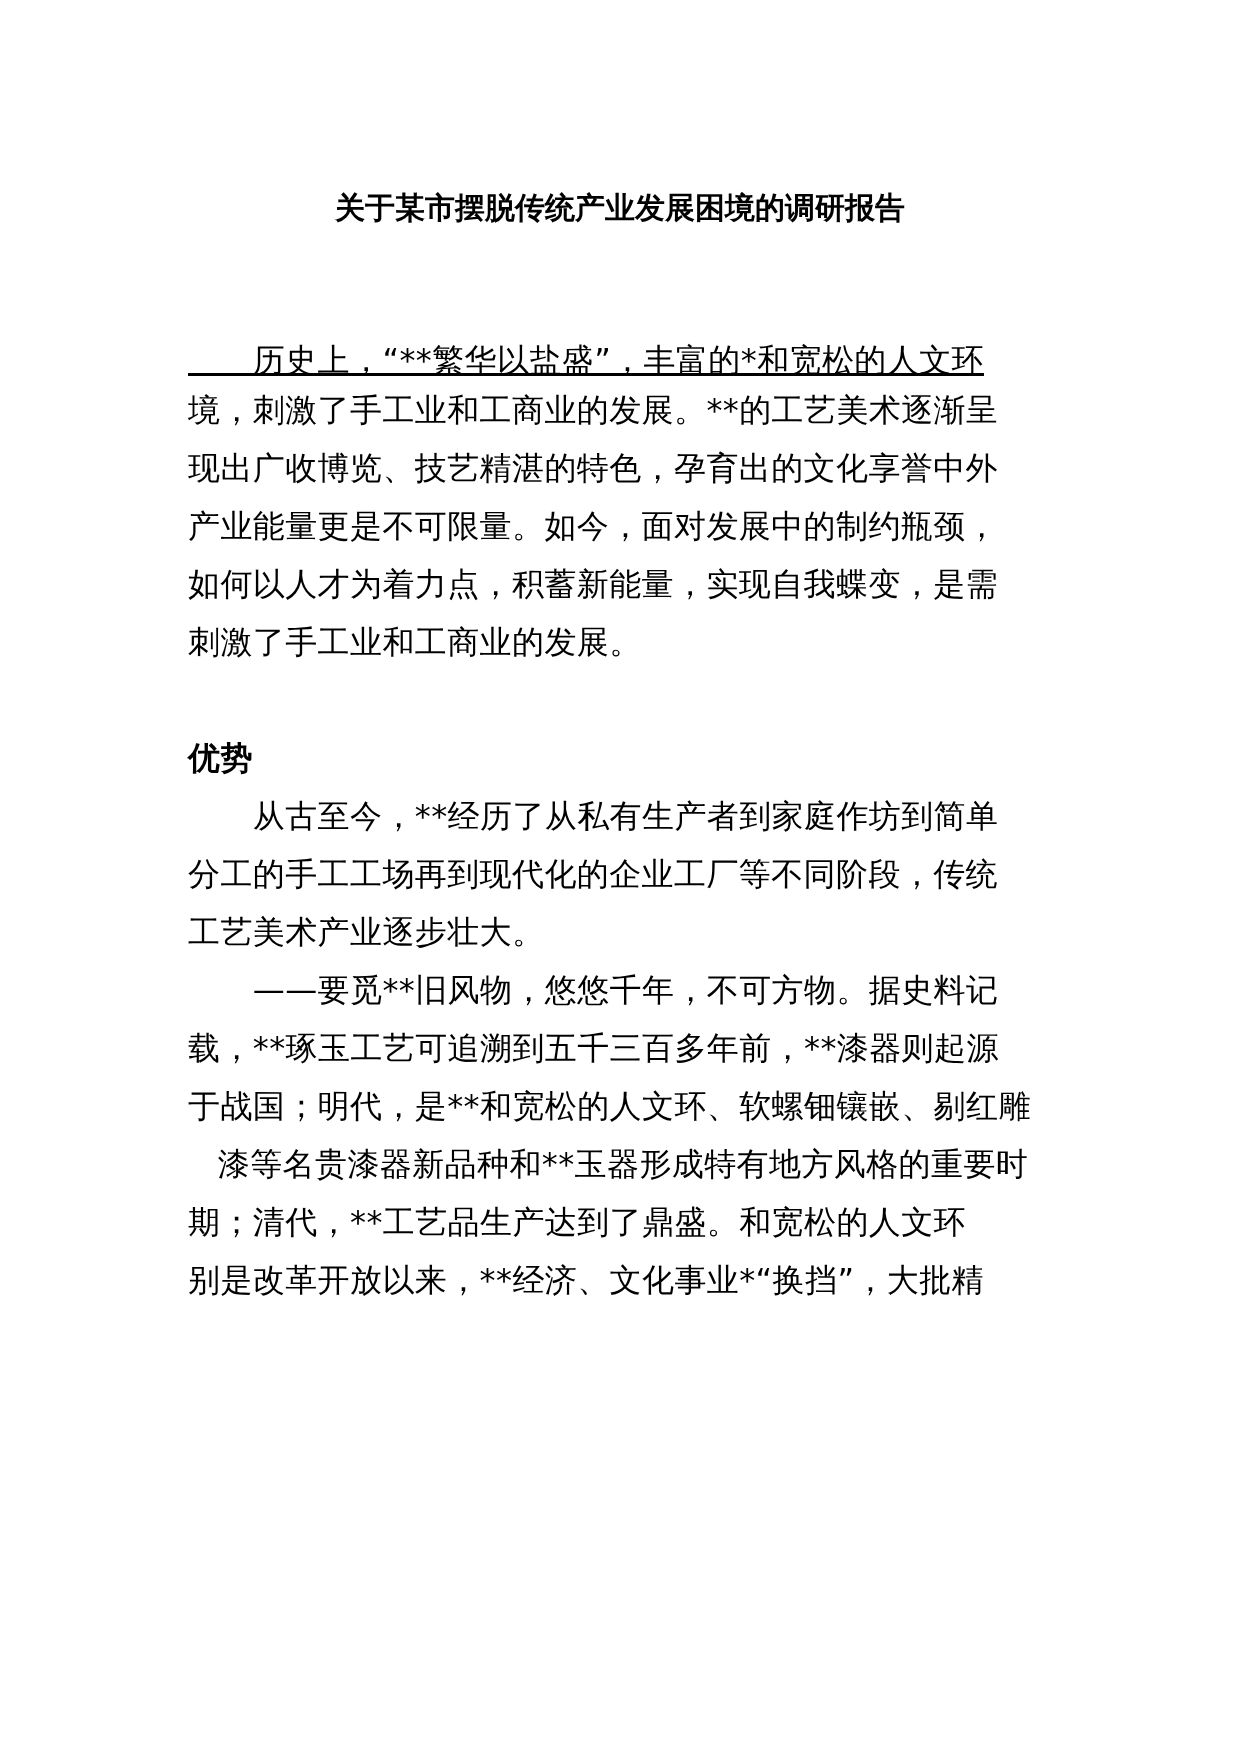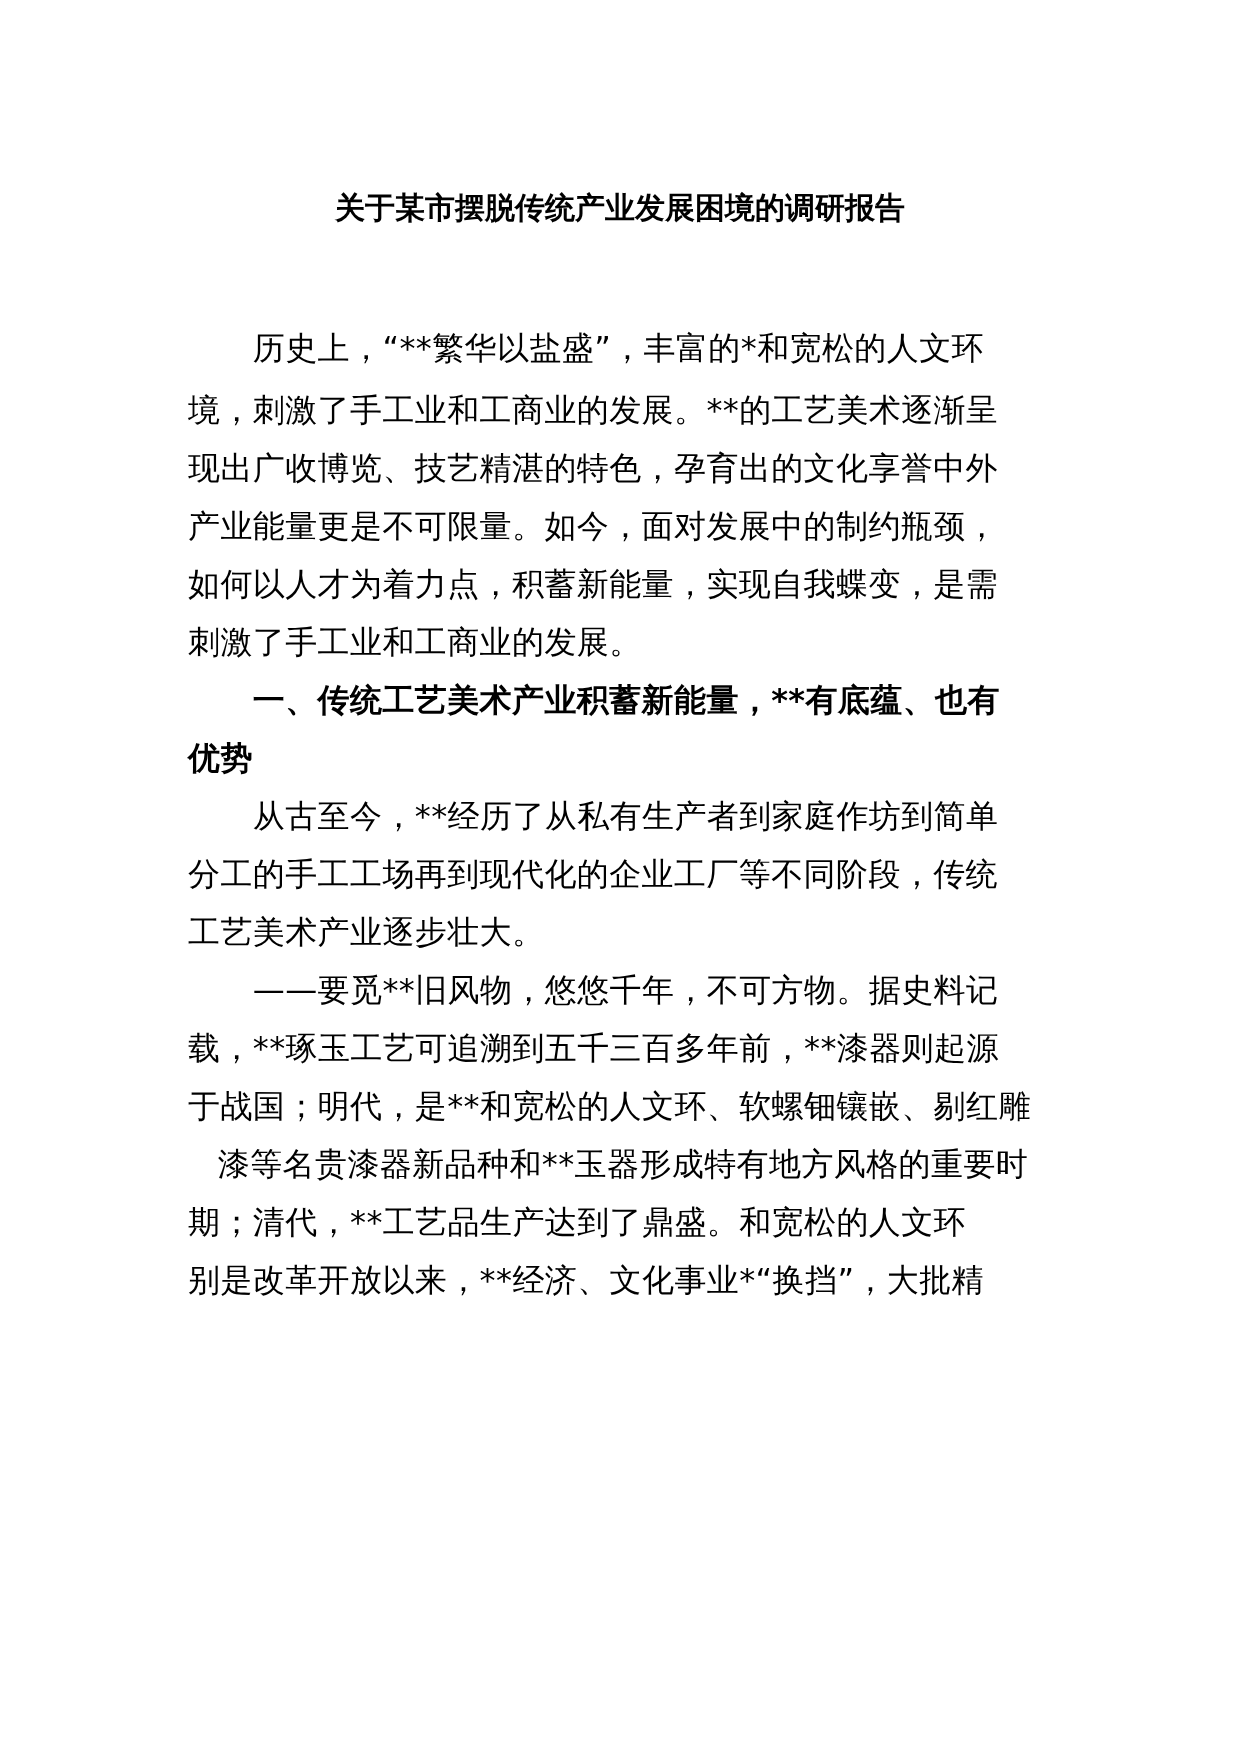--- a/index.html
+++ b/index.html
@@ -47,28 +47,27 @@
       font-weight: bold;
     }
   </style>
 </head>
 <body>
 
 <div class="page">
 
   <div class="title">关于某市摆脱传统产业发展困境的调研报告</div>
 
-  <div class="line" style="top:326px;">　　历史上，“**繁华以盐盛”，丰富的*和宽松的人文环</div>
+  <div class="line" style="top:338px;text-decoration:underline;">　　历史上，“**繁华以盐盛”，丰富的*和宽松的人文环</div>
   <div class="line" style="top:388px;">境，刺激了手工业和工商业的发展。**的工艺美术逐渐呈</div>
   <div class="line" style="top:446px;">现出广收博览、技艺精湛的特色，孕育出的文化享誉中外</div>
   <div class="line" style="top:504px;">产业能量更是不可限量。如今，面对发展中的制约瓶颈，</div>
   <div class="line" style="top:562px;">如何以人才为着力点，积蓄新能量，实现自我蝶变，是需</div>
   <div class="line" style="top:620px;">刺激了手工业和工商业的发展。</div>
 
-  <div class="line bold" style="top:678px;">　　一、传统工艺美术产业积蓄新能量，**有底蕴、也有</div>
   <div class="line bold" style="top:736px;">优势</div>
 
   <div class="line" style="top:794px;">　　从古至今，**经历了从私有生产者到家庭作坊到简单</div>
   <div class="line" style="top:852px;">分工的手工工场再到现代化的企业工厂等不同阶段，传统</div>
   <div class="line" style="top:910px;">工艺美术产业逐步壮大。</div>
 
   <div class="line" style="top:968px;">　　——要觅**旧风物，悠悠千年，不可方物。据史料记</div>
   <div class="line" style="top:1026px;">载，**琢玉工艺可追溯到五千三百多年前，**漆器则起源</div>
   <div class="line" style="top:1084px;">于战国；明代，是**和宽松的人文环、软螺钿镶嵌、剔红雕</div>
   <div class="line" style="top:1142px;text-align:center;">漆等名贵漆器新品种和**玉器形成特有地方风格的重要时</div>

